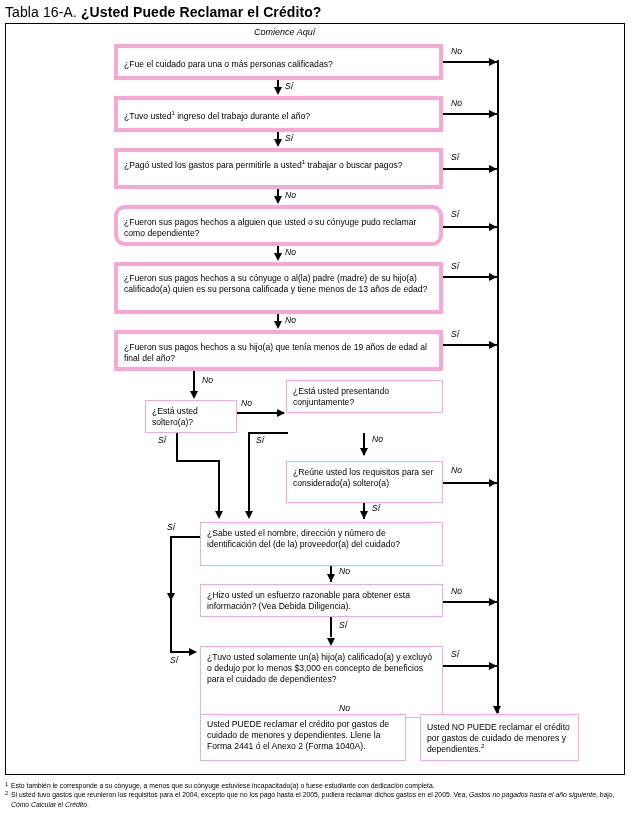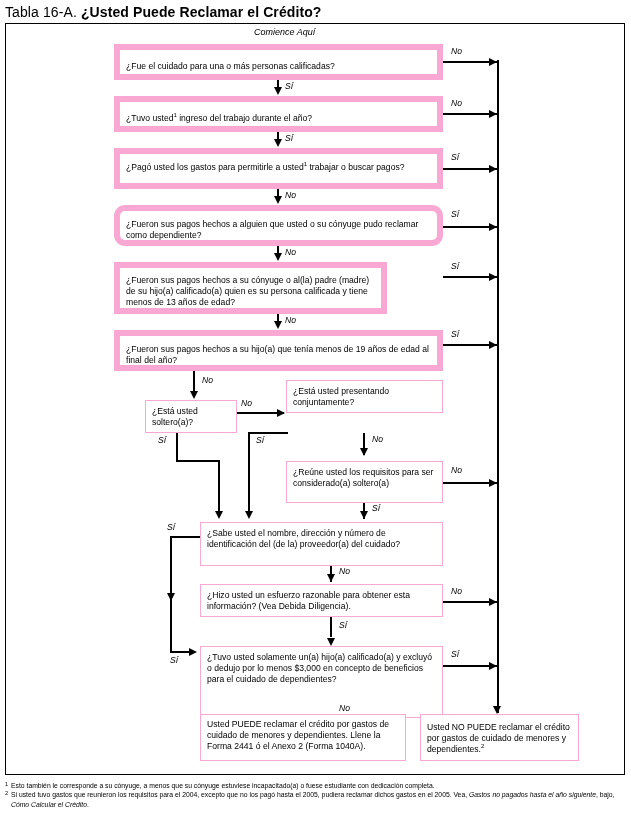--- a/index.html
+++ b/index.html
@@ -20,21 +20,21 @@
 
   
   .frame{
     position:absolute;left:5px;top:23px;width:620px;height:752px;
     border:1.5px solid #000;box-sizing:border-box;background:#fff;
   }
 
   
   .box{
     position:absolute;box-sizing:border-box;
-    border:6px solid #f9a8d4;background:#fff;
+    border:4px solid #f9a8d4;background:#fff;
     font-size:8.6px;line-height:11.2px;
     padding:4px 5px 3px 6px;
     z-index:6;
   }
   .box.thin{border-width:1.6px;}
 
   
   .lbl{
     position:absolute;font-style:italic;font-size:8.6px;
     line-height:10px;white-space:nowrap;z-index:7;
@@ -126,21 +126,21 @@
   <div class="box" style="left:114px;top:205px;width:329px;height:41px;padding-top:8px;border-radius:11px;">
     <span>¿Fueron sus pagos hechos a alguien que usted o su cónyuge pudo reclamar como dependiente?</span>
   </div>
   <div class="hline" style="left:443px;top:226px;width:54px;"></div>
   <div class="ar" style="left:489px;top:222.5px;"></div>
   <div class="lbl" style="left:451px;top:209px;">Sí</div>
   <div class="vline" style="left:277px;top:246px;height:13px;"></div>
   <div class="ad" style="left:273.5px;top:253px;"></div>
   <div class="lbl" style="left:285px;top:247px;">No</div>
 
-  <div class="box" style="left:114px;top:262px;width:273px;height:52px;padding-top:7px;">
+  <div class="box" style="left:114px;top:262px;width:329px;height:52px;padding-top:7px;">
     <span>¿Fueron sus pagos hechos a su cónyuge o al(la) padre (madre) de su hijo(a) calificado(a) quien es su persona calificada y tiene menos de 13 años de edad?</span>
   </div>
   <div class="hline" style="left:443px;top:276px;width:54px;"></div>
   <div class="ar" style="left:489px;top:272.5px;"></div>
   <div class="lbl" style="left:451px;top:261px;">Sí</div>
   <div class="vline" style="left:277px;top:314px;height:13px;"></div>
   <div class="ad" style="left:273.5px;top:321px;"></div>
   <div class="lbl" style="left:285px;top:315px;">No</div>
 
   <div class="box" style="left:114px;top:330px;width:329px;height:41px;padding-top:8px;">

